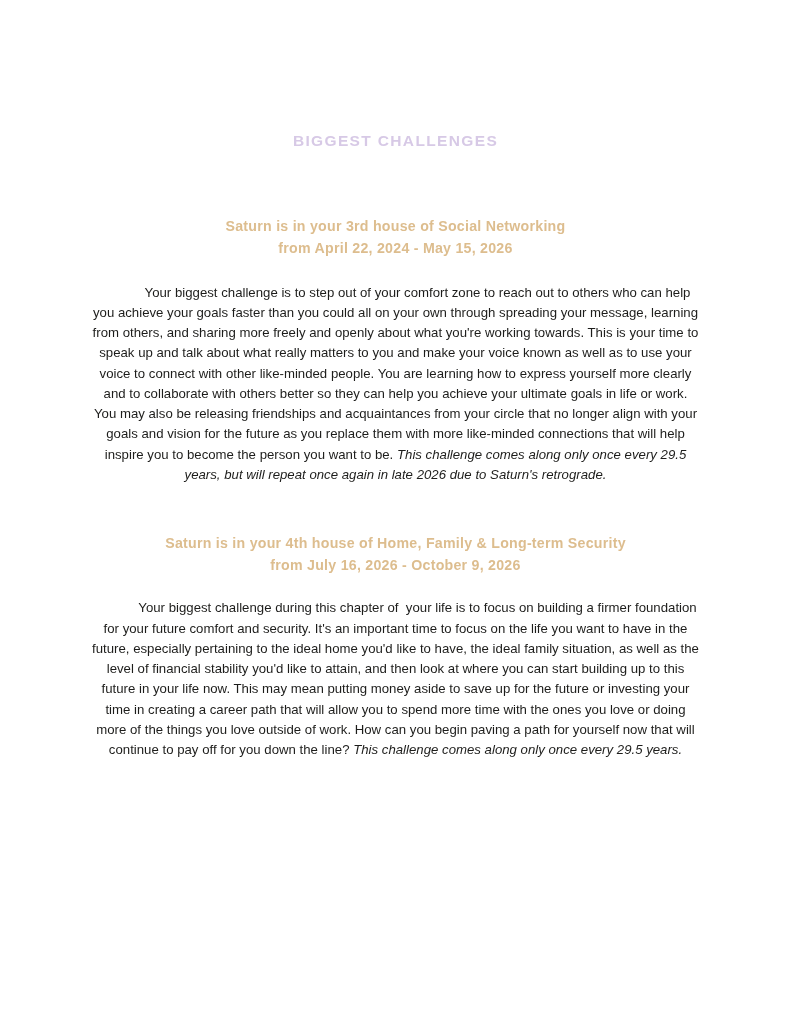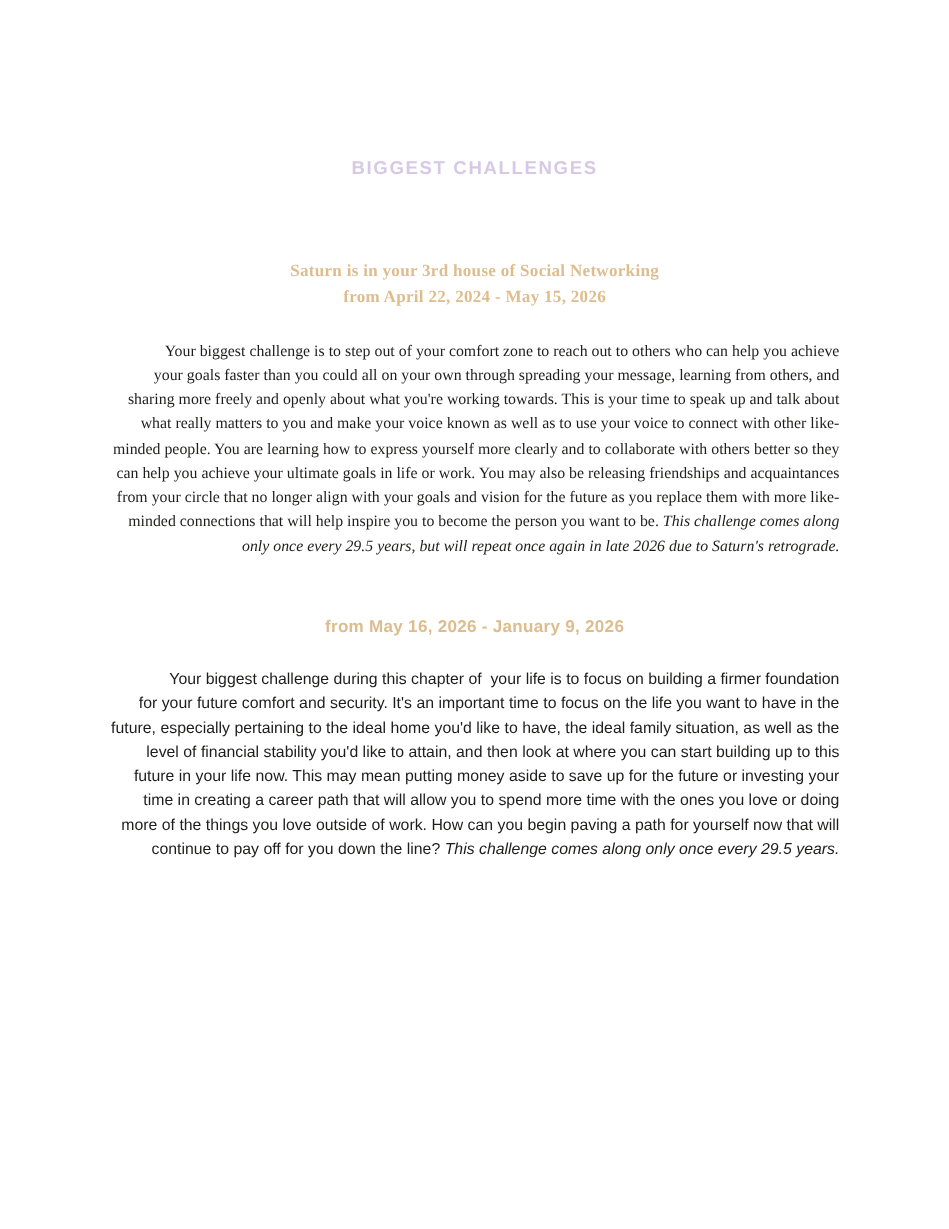--- a/index.html
+++ b/index.html
@@ -31,21 +31,21 @@
     color: #d7c9e6;
     margin: 14px;
     padding-top: 118px;
     line-height: 1.2;
   }
 
   .section {
     margin: 0;
   }
 
-  .section-1 { padding-top: 50px; font-family: Liberation Serif, serif; }
+  .section-1 { padding-top: 50px; }
   .section-2 { padding-top: 47px; }
 
   .section-heading {
     text-align: center;
     font-size: 14.2px;
     font-weight: bold;
     color: #ddbd8e;
     letter-spacing: 0.25px;
     line-height: 1.55;
     margin: 0 auto;
@@ -53,21 +53,21 @@
   }
   .section-heading .hl2 { display: block; }
 
   .body-block {
     margin: 0 auto;
     padding-top: 24px;
     width: 608px;
     font-size: 13.2px;
     line-height: 1.535;
     color: #1d1d1b;
-    text-align: right;
+    text-align: center;
     letter-spacing: 0.01px;
   }
   .body-block p {
     margin: 0;
     text-indent: 44px;
     white-space: pre-wrap;
   }
   .body-block em {
     font-style: italic;
   }
@@ -85,20 +85,21 @@
       <span class="hl1">Saturn is in your 3rd house of Social Networking</span>
       <span class="hl2">from April 22, 2024 - May 15, 2026</span>
     </div>
     <div class="body-block">
       <p><span>Your biggest challenge is to step out of your comfort zone to reach out to others who can help you achieve your goals faster than you could all on your own through spreading your message, learning from others, and sharing more freely and openly about what you're working towards. This is your time to speak up and talk about what really matters to you and make your voice known as well as to use your voice to connect with other like-minded people. You are learning how to express yourself more clearly and to collaborate with others better so they can help you achieve your ultimate goals in life or work. You may also be releasing friendships and acquaintances from your circle that no longer align with your goals and vision for the future as you replace them with more like-minded connections that will help inspire you to become the person you want to be. </span><em>This challenge comes along only once every 29.5 years, but will repeat once again in late 2026 due to Saturn's retrograde.</em></p>
     </div>
   </div>
 
   <div class="section section-2">
     <div class="section-heading">
-      <span class="hl2">from May 16, 2026 - January 9, 2026</span>
+      <span class="hl1">Saturn is in your 4th house of Home, Family &amp; Long-term Security</span>
+      <span class="hl2">from July 16, 2026 - October 9, 2026</span>
     </div>
     <div class="body-block">
       <p><span>Your biggest challenge during this chapter of  your life is to focus on building a firmer foundation for your future comfort and security. It's an important time to focus on the life you want to have in the future, especially pertaining to the ideal home you'd like to have, the ideal family situation, as well as the level of financial stability you'd like to attain, and then look at where you can start building up to this future in your life now. This may mean putting money aside to save up for the future or investing your time in creating a career path that will allow you to spend more time with the ones you love or doing more of the things you love outside of work. How can you begin paving a path for yourself now that will continue to pay off for you down the line? </span><em>This challenge comes along only once every 29.5 years.</em></p>
     </div>
   </div>
 
 </div>
 
 </body></html>

